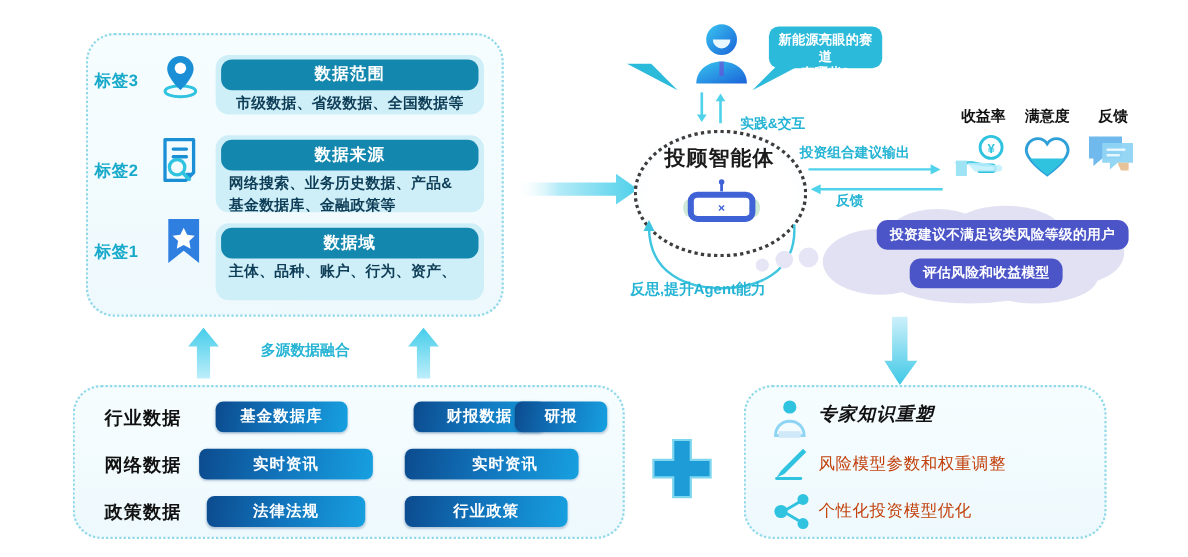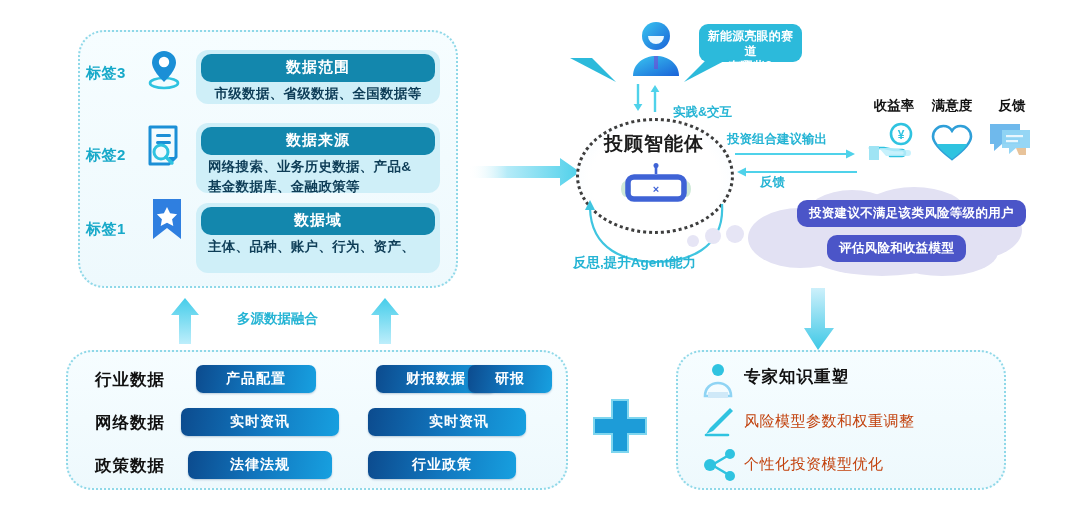--- a/index.html
+++ b/index.html
@@ -80,21 +80,21 @@
   .rowlabel{color:#111;font-weight:bold;font-size:16.5px;white-space:nowrap;letter-spacing:1px;}
   .pill{
     background:linear-gradient(100deg,#0c4b8e 0%,#1175bd 48%,#17a0e0 100%);
     color:#ffffff;font-weight:bold;font-size:14px;border-radius:7px;
     display:flex;align-items:center;justify-content:center;
     box-sizing:border-box;letter-spacing:1px;
     box-shadow:0 1px 2px rgba(10,60,110,.25);
   }
 
   
-  .expert-title{color:#111;font-weight:bold;font-size:16.5px;white-space:nowrap;letter-spacing:1px;}
+  .expert-title{color:#111;font-weight:bold;font-size:16.5px;white-space:nowrap;letter-spacing:1px;font-style:italic;}
   .expert-item{color:#c2410c;font-size:15px;white-space:nowrap;letter-spacing:0.5px;text-align:right;}
 
   svg{display:block;overflow:visible;}
 </style>
 </head>
 <body>
 
 <div id="stage">
 
   <div class="abs dashpanel" style="left:78px;top:30px;width:380px;height:258px;"></div>
@@ -313,21 +313,21 @@
             <stop offset="100%" stop-color="#3ec8e6"></stop>
       </linearGradient>
         </defs>
       <path d="M11 0h14v40h9L18 62 4 40h7z" fill="url(#gDown1)"></path>
     </svg>
   </div>
 
   <div class="abs dashpanel" style="left:66px;top:350px;width:502px;height:140px;"></div>
 
   <div class="abs rowlabel" style="left:95px;top:369px;">行业数据</div>
-  <div class="abs pill" style="left:196px;top:365px;width:120px;height:28px;">产品配置</div>
+  <div class="abs pill" style="left:196px;top:365px;width:120px;height:28px;">基金数据库</div>
   <div class="abs pill" style="left:332px;top:365px;width:120px;height:28px;margin-left:44px;">财报数据</div>
   <div class="abs pill" style="left:468px;top:365px;width:84px;height:28px;">研报</div>
 
   <div class="abs rowlabel" style="left:95px;top:412px;">网络数据</div>
   <div class="abs pill" style="left:181px;top:408px;width:158px;height:28px;">实时资讯</div>
   <div class="abs pill" style="left:368px;top:408px;width:158px;height:28px;padding-left:24px;">实时资讯</div>
 
   <div class="abs rowlabel" style="left:95px;top:455px;">政策数据</div>
   <div class="abs pill" style="left:188px;top:451px;width:144px;height:28px;">法律法规</div>
   <div class="abs pill" style="left:368px;top:451px;width:148px;height:28px;">行业政策</div>

